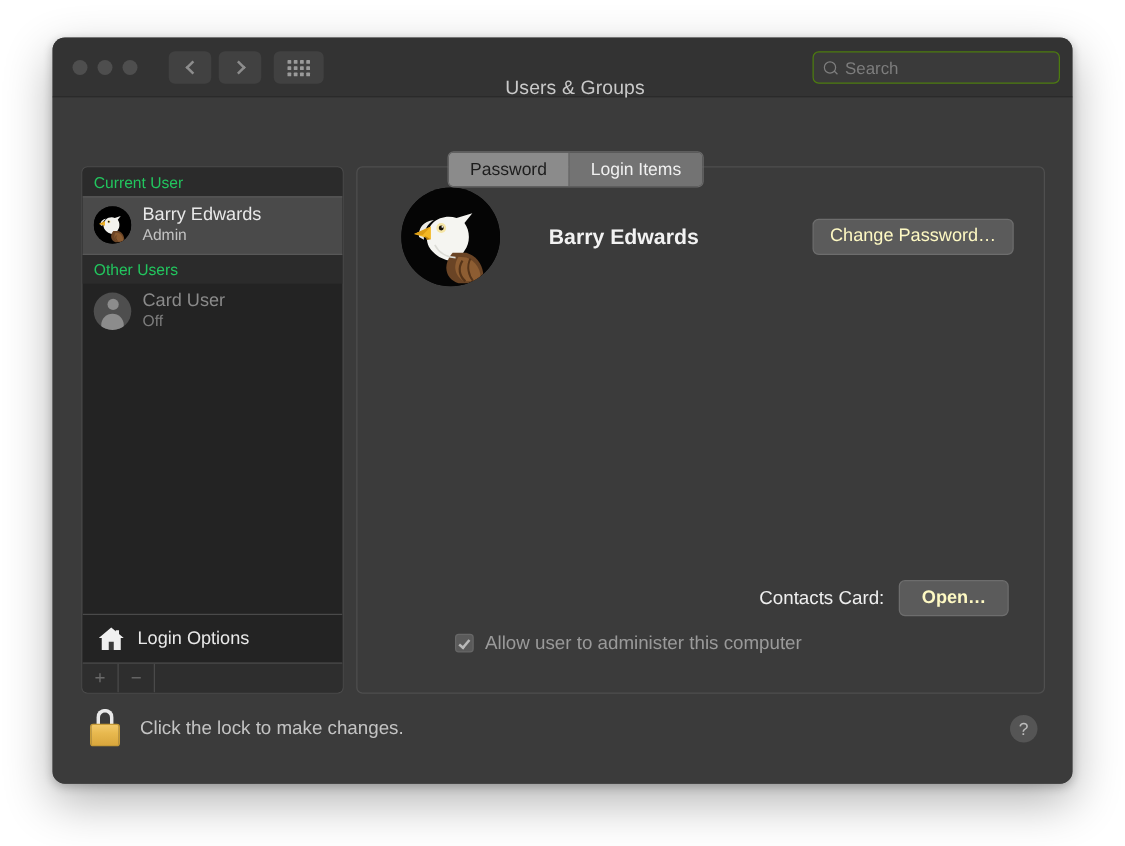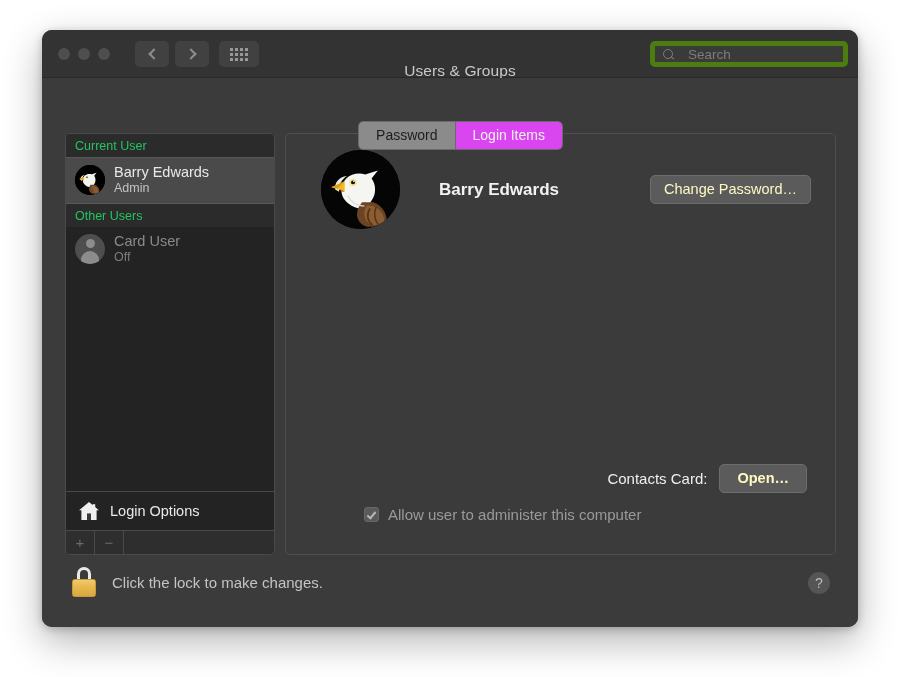--- a/index.html
+++ b/index.html
@@ -99,26 +99,26 @@
     padding-left: 20px;
   }
 
   #search-box {
     position: absolute;
     right: 10px;
     top: 11px;
     width: 198px;
     height: 26px;
     background: #3a3a3a;
-    border: 5px solid #4d7c0f;
+    border: 1px solid #4d7c0f;
     border-radius: 5px;
     display: flex;
     align-items: center;
     padding: 0 8px;
-    gap: 14px;
+    gap: 6px;
   }
   .mag {
     position: relative;
     width: 11px; height: 11px;
     flex: 0 0 auto;
   }
   .mag::before {
     content: "";
     position: absolute;
     left: 0; top: 0;
@@ -280,21 +280,21 @@
   }
   .tab {
     padding: 5px 17px 6px;
     font-size: 14px;
   }
   .tab.active {
     background: #8b8b8b;
     color: #1d1d1d;
   }
   .tab.inactive {
-    background: #d946ef;
+    background: #737373;
     color: #f0f0f0;
     border-left: 1px solid #6a6a6a;
   }
 
   
   #panel {
     position: absolute;
     left: 243px;
     top: 55px;
     width: 551px;

